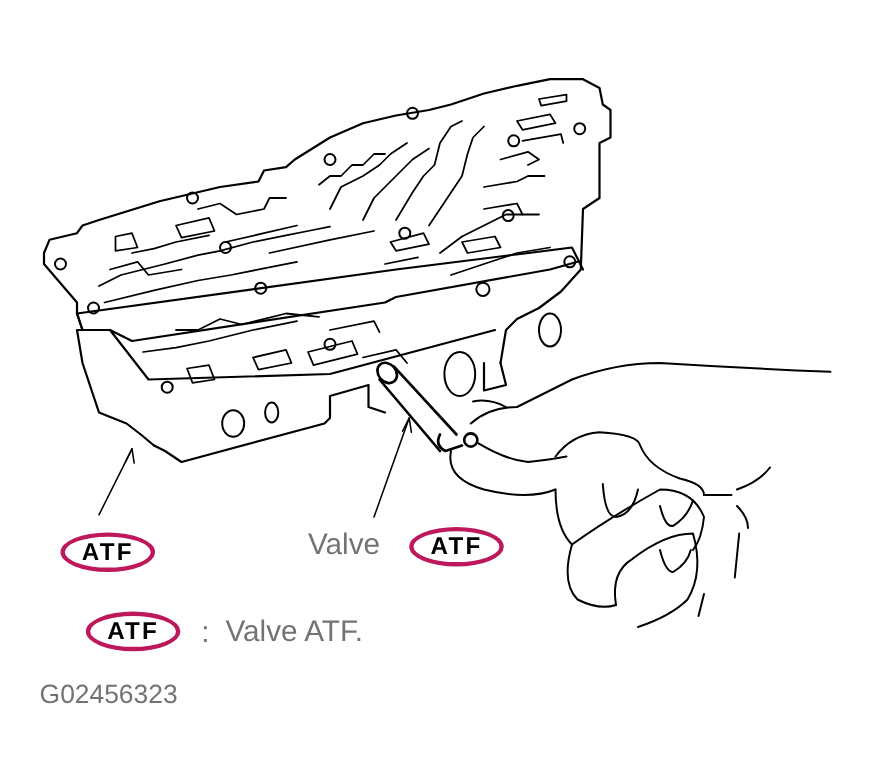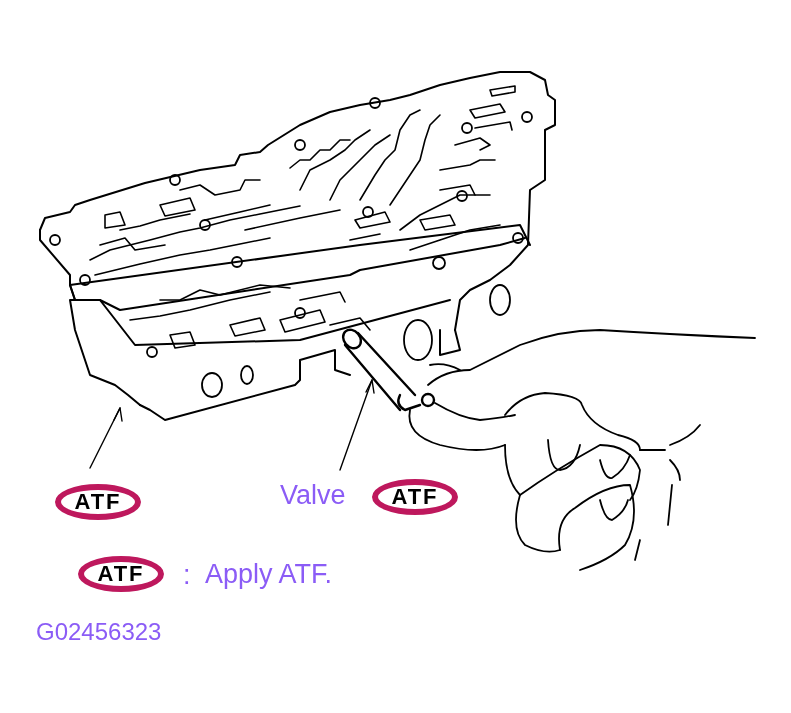--- a/index.html
+++ b/index.html
@@ -1,20 +1,20 @@
 <!DOCTYPE html>
 <html><head>
 <meta charset="utf-8">
 <style>
   html, body { margin: 0; padding: 0; background: #ffffff; }
   body { width: 791px; height: 713px; position: relative; overflow: hidden;
          font-family: "Liberation Sans", sans-serif; color: #000; }
   #art { position: absolute; left: 0; top: 0; width: 791px; height: 713px; }
-  .lbl { position: absolute; font-family: "Liberation Sans", sans-serif; color: #8b5cf6; white-space: nowrap; }
-  .oval { position: absolute; border: 6px solid #be185d; border-radius: 50%;
+  .lbl { position: absolute; font-family: "Liberation Sans", sans-serif; color: #737373; white-space: nowrap; }
+  .oval { position: absolute; border: 4px solid #be185d; border-radius: 50%;
           display: flex; align-items: center; justify-content: center;
           font-weight: bold; font-size: 22px; letter-spacing: 2px; box-sizing: border-box; }
   .txt { font-size: 27px; }
   .code { font-size: 24px; }
 </style>
 </head>
 <body>
 
 <svg id="art" viewBox="0 0 791 713" xmlns="http://www.w3.org/2000/svg" fill="none" stroke="#000" stroke-linejoin="round" stroke-linecap="round">
 
@@ -132,15 +132,15 @@
 
 <span class="lbl txt" style="left:280px;top:480px;">Valve</span>
 <div class="oval" style="left:372px;top:479px;width:86px;height:36px;">
   <span>ATF</span>
 </div>
 
 <div class="oval" style="left:78px;top:556px;width:86px;height:36px;">
   <span>ATF</span>
 </div>
 <span class="lbl txt" style="left:183px;top:560px;">:</span>
-<span class="lbl txt" style="left:205px;top:559px;">Apply ATF.</span>
+<span class="lbl txt" style="left:205px;top:559px;">Valve ATF.</span>
 
 <span class="lbl code" style="left:36px;top:618px;text-align:center;">G02456323</span>
 
 </body></html>

